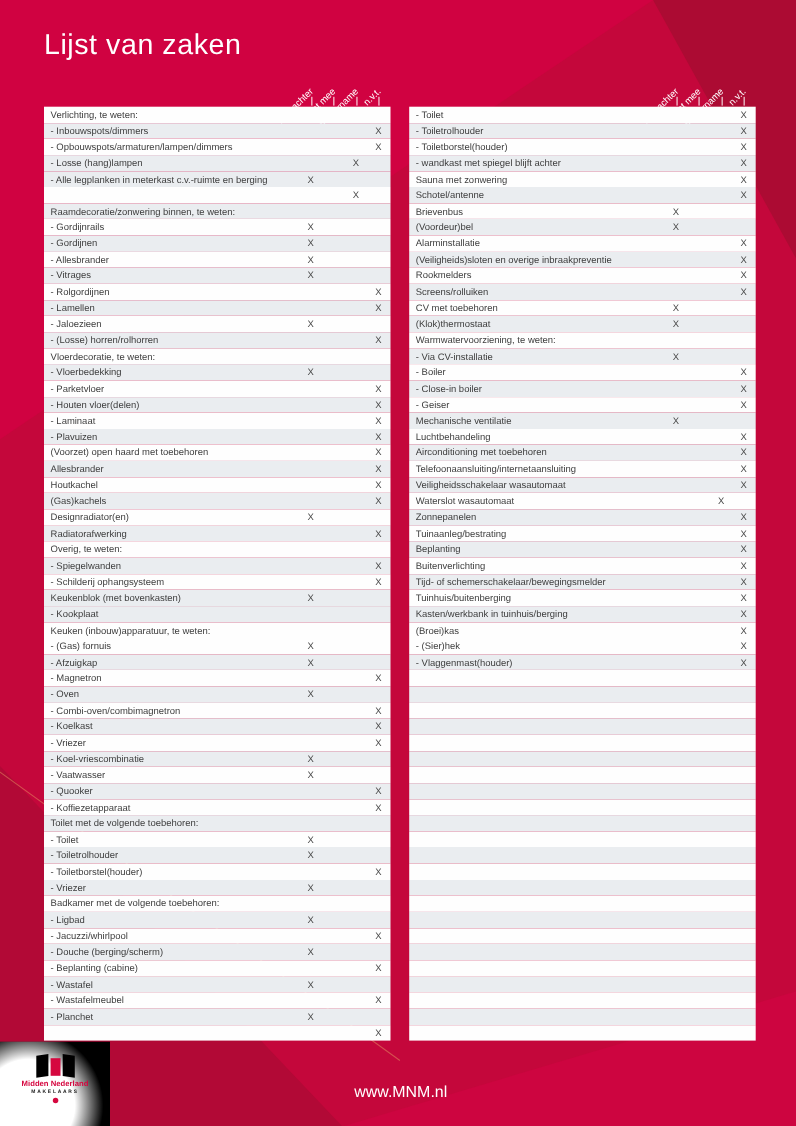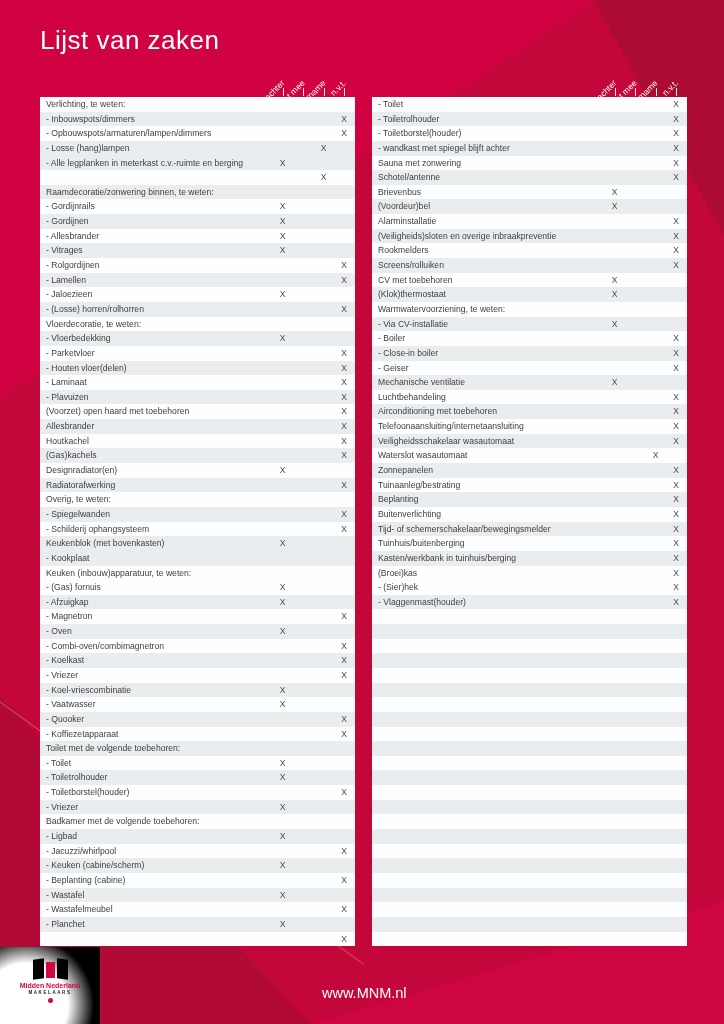--- a/index.html
+++ b/index.html
@@ -291,21 +291,21 @@
       </div>
       <div class="row alt">
         <span class="lab">- Ligbad</span>
         <span class="mark" style="left: 242.5px;">X</span>
       </div>
       <div class="row">
         <span class="lab">- Jacuzzi/whirlpool</span>
         <span class="mark" style="left: 304px;">X</span>
       </div>
       <div class="row alt">
-        <span class="lab">- Keuken (cabine/scherm)</span>
+        <span class="lab">- Douche (berging/scherm)</span>
         <span class="mark" style="left: 242.5px;">X</span>
       </div>
       <div class="row">
         <span class="lab">- Beplanting (cabine)</span>
         <span class="mark" style="left: 304px;">X</span>
       </div>
       <div class="row alt">
         <span class="lab">- Wastafel</span>
         <span class="mark" style="left: 242.5px;">X</span>
       </div>

